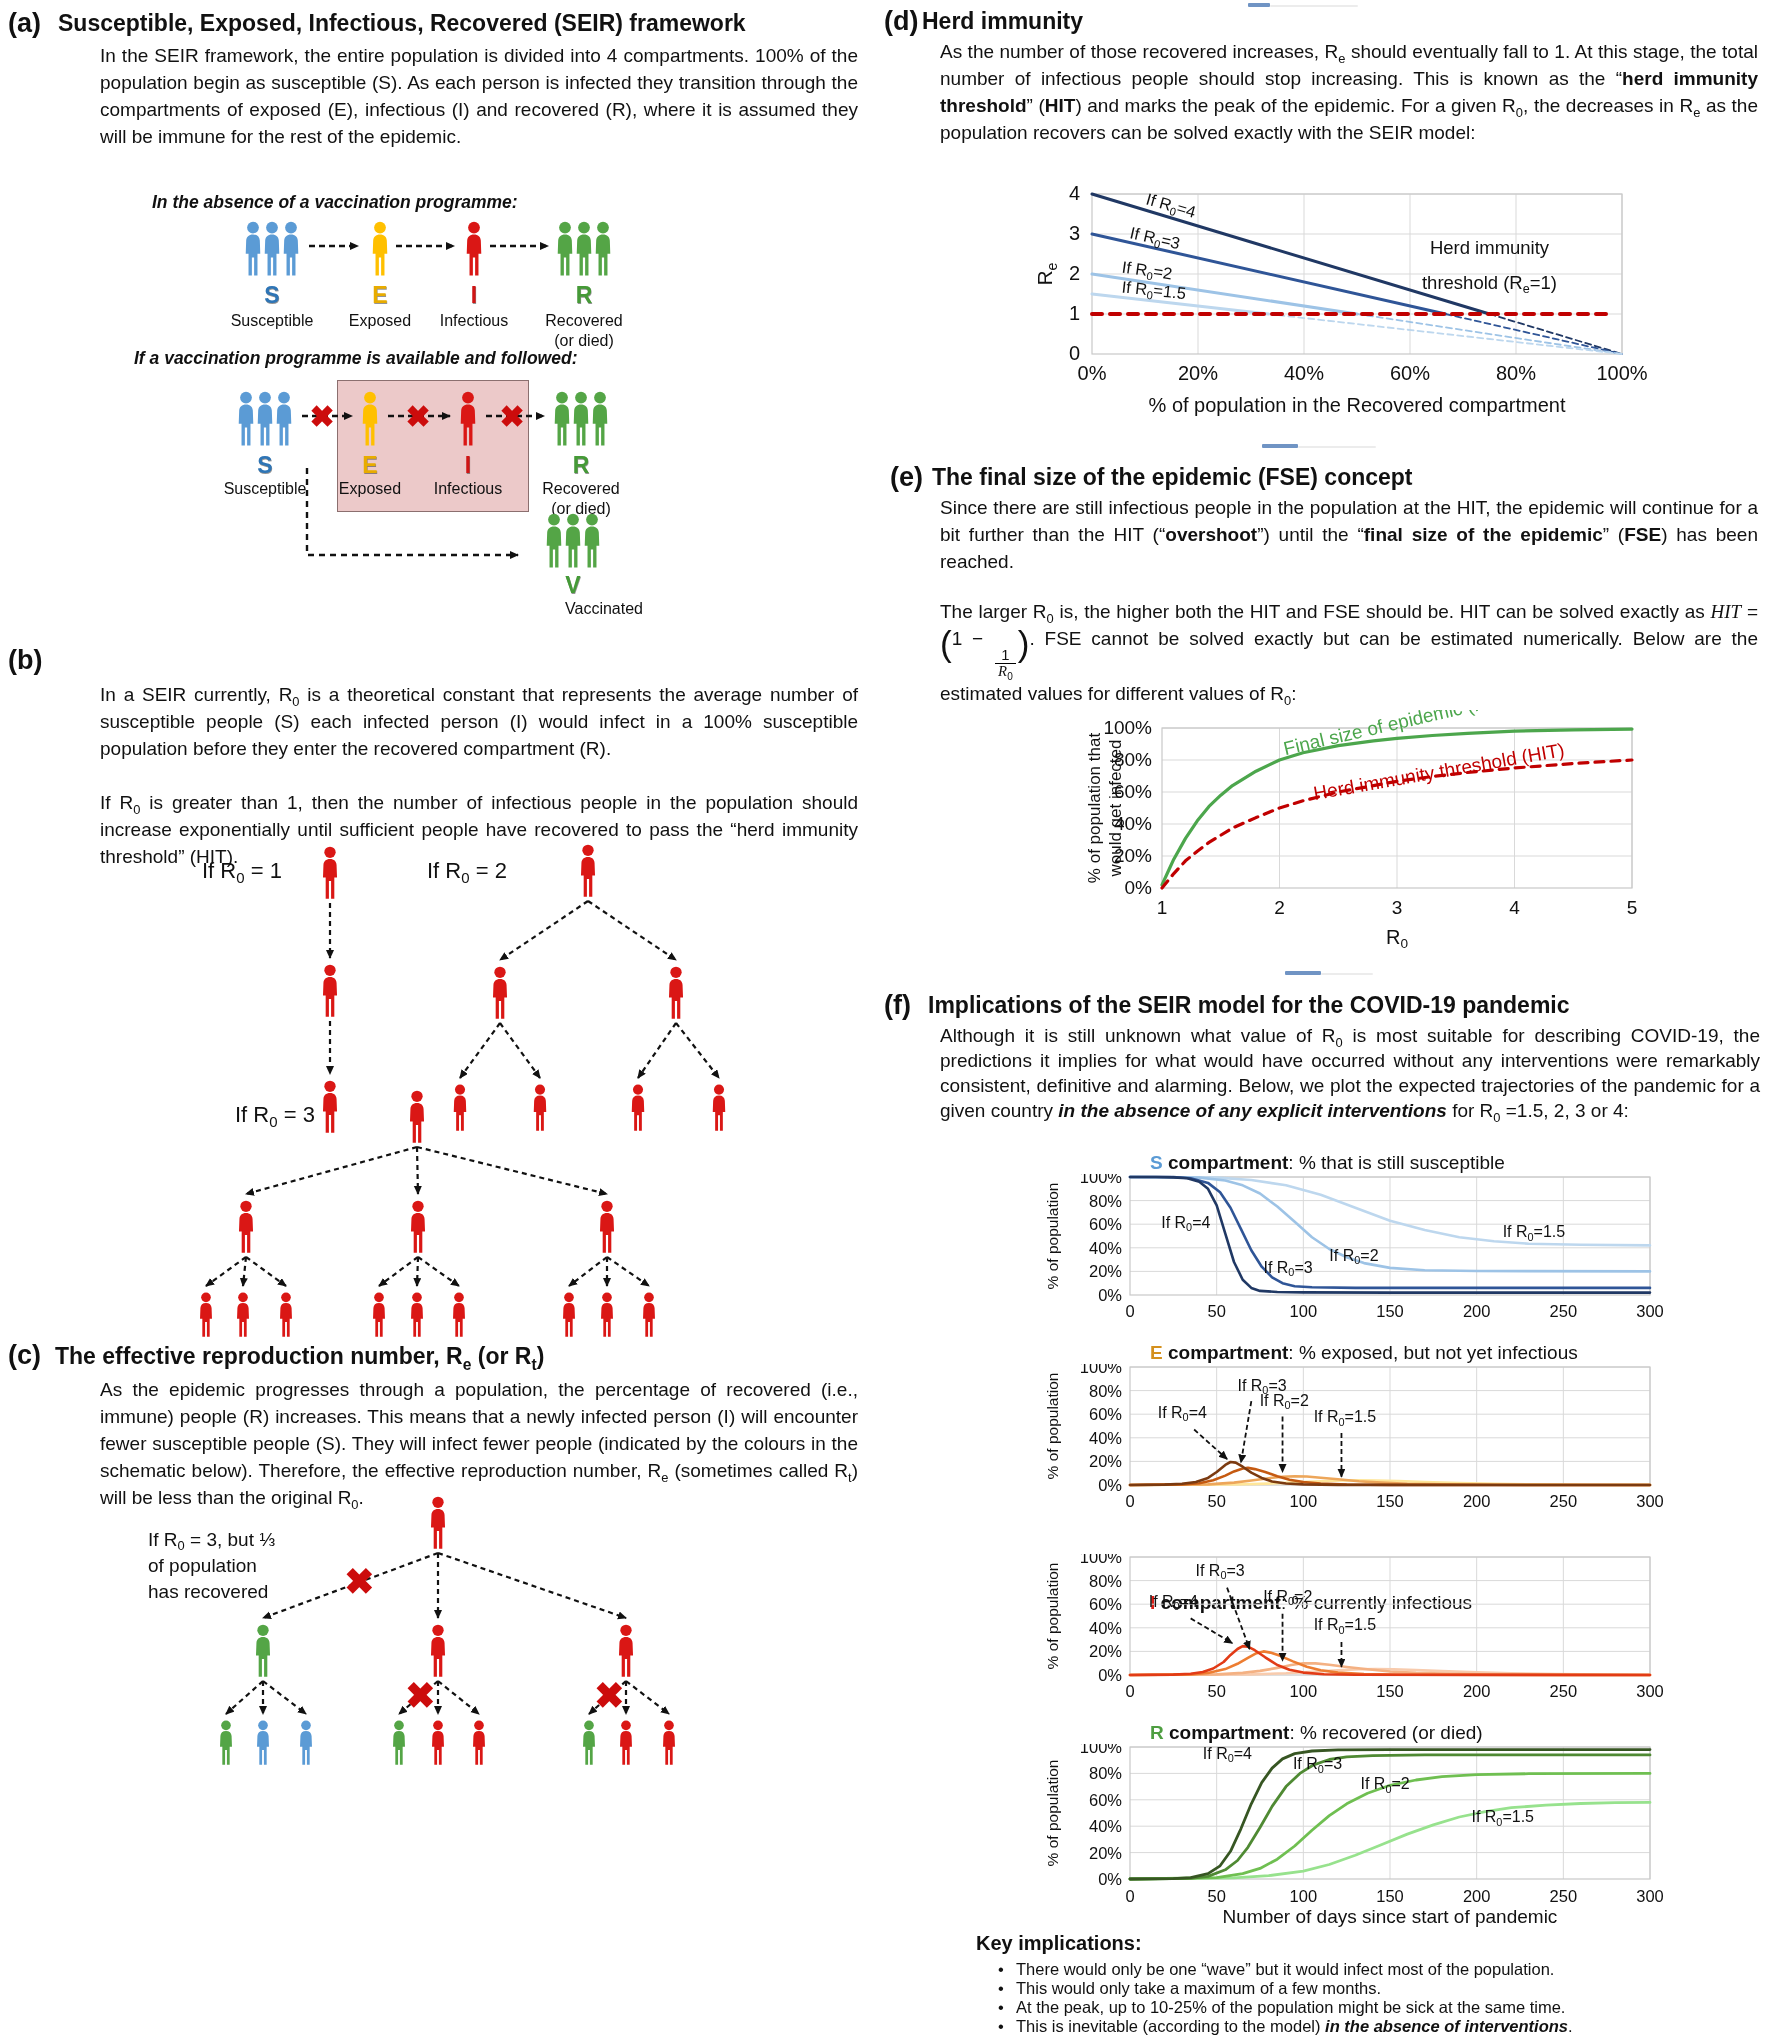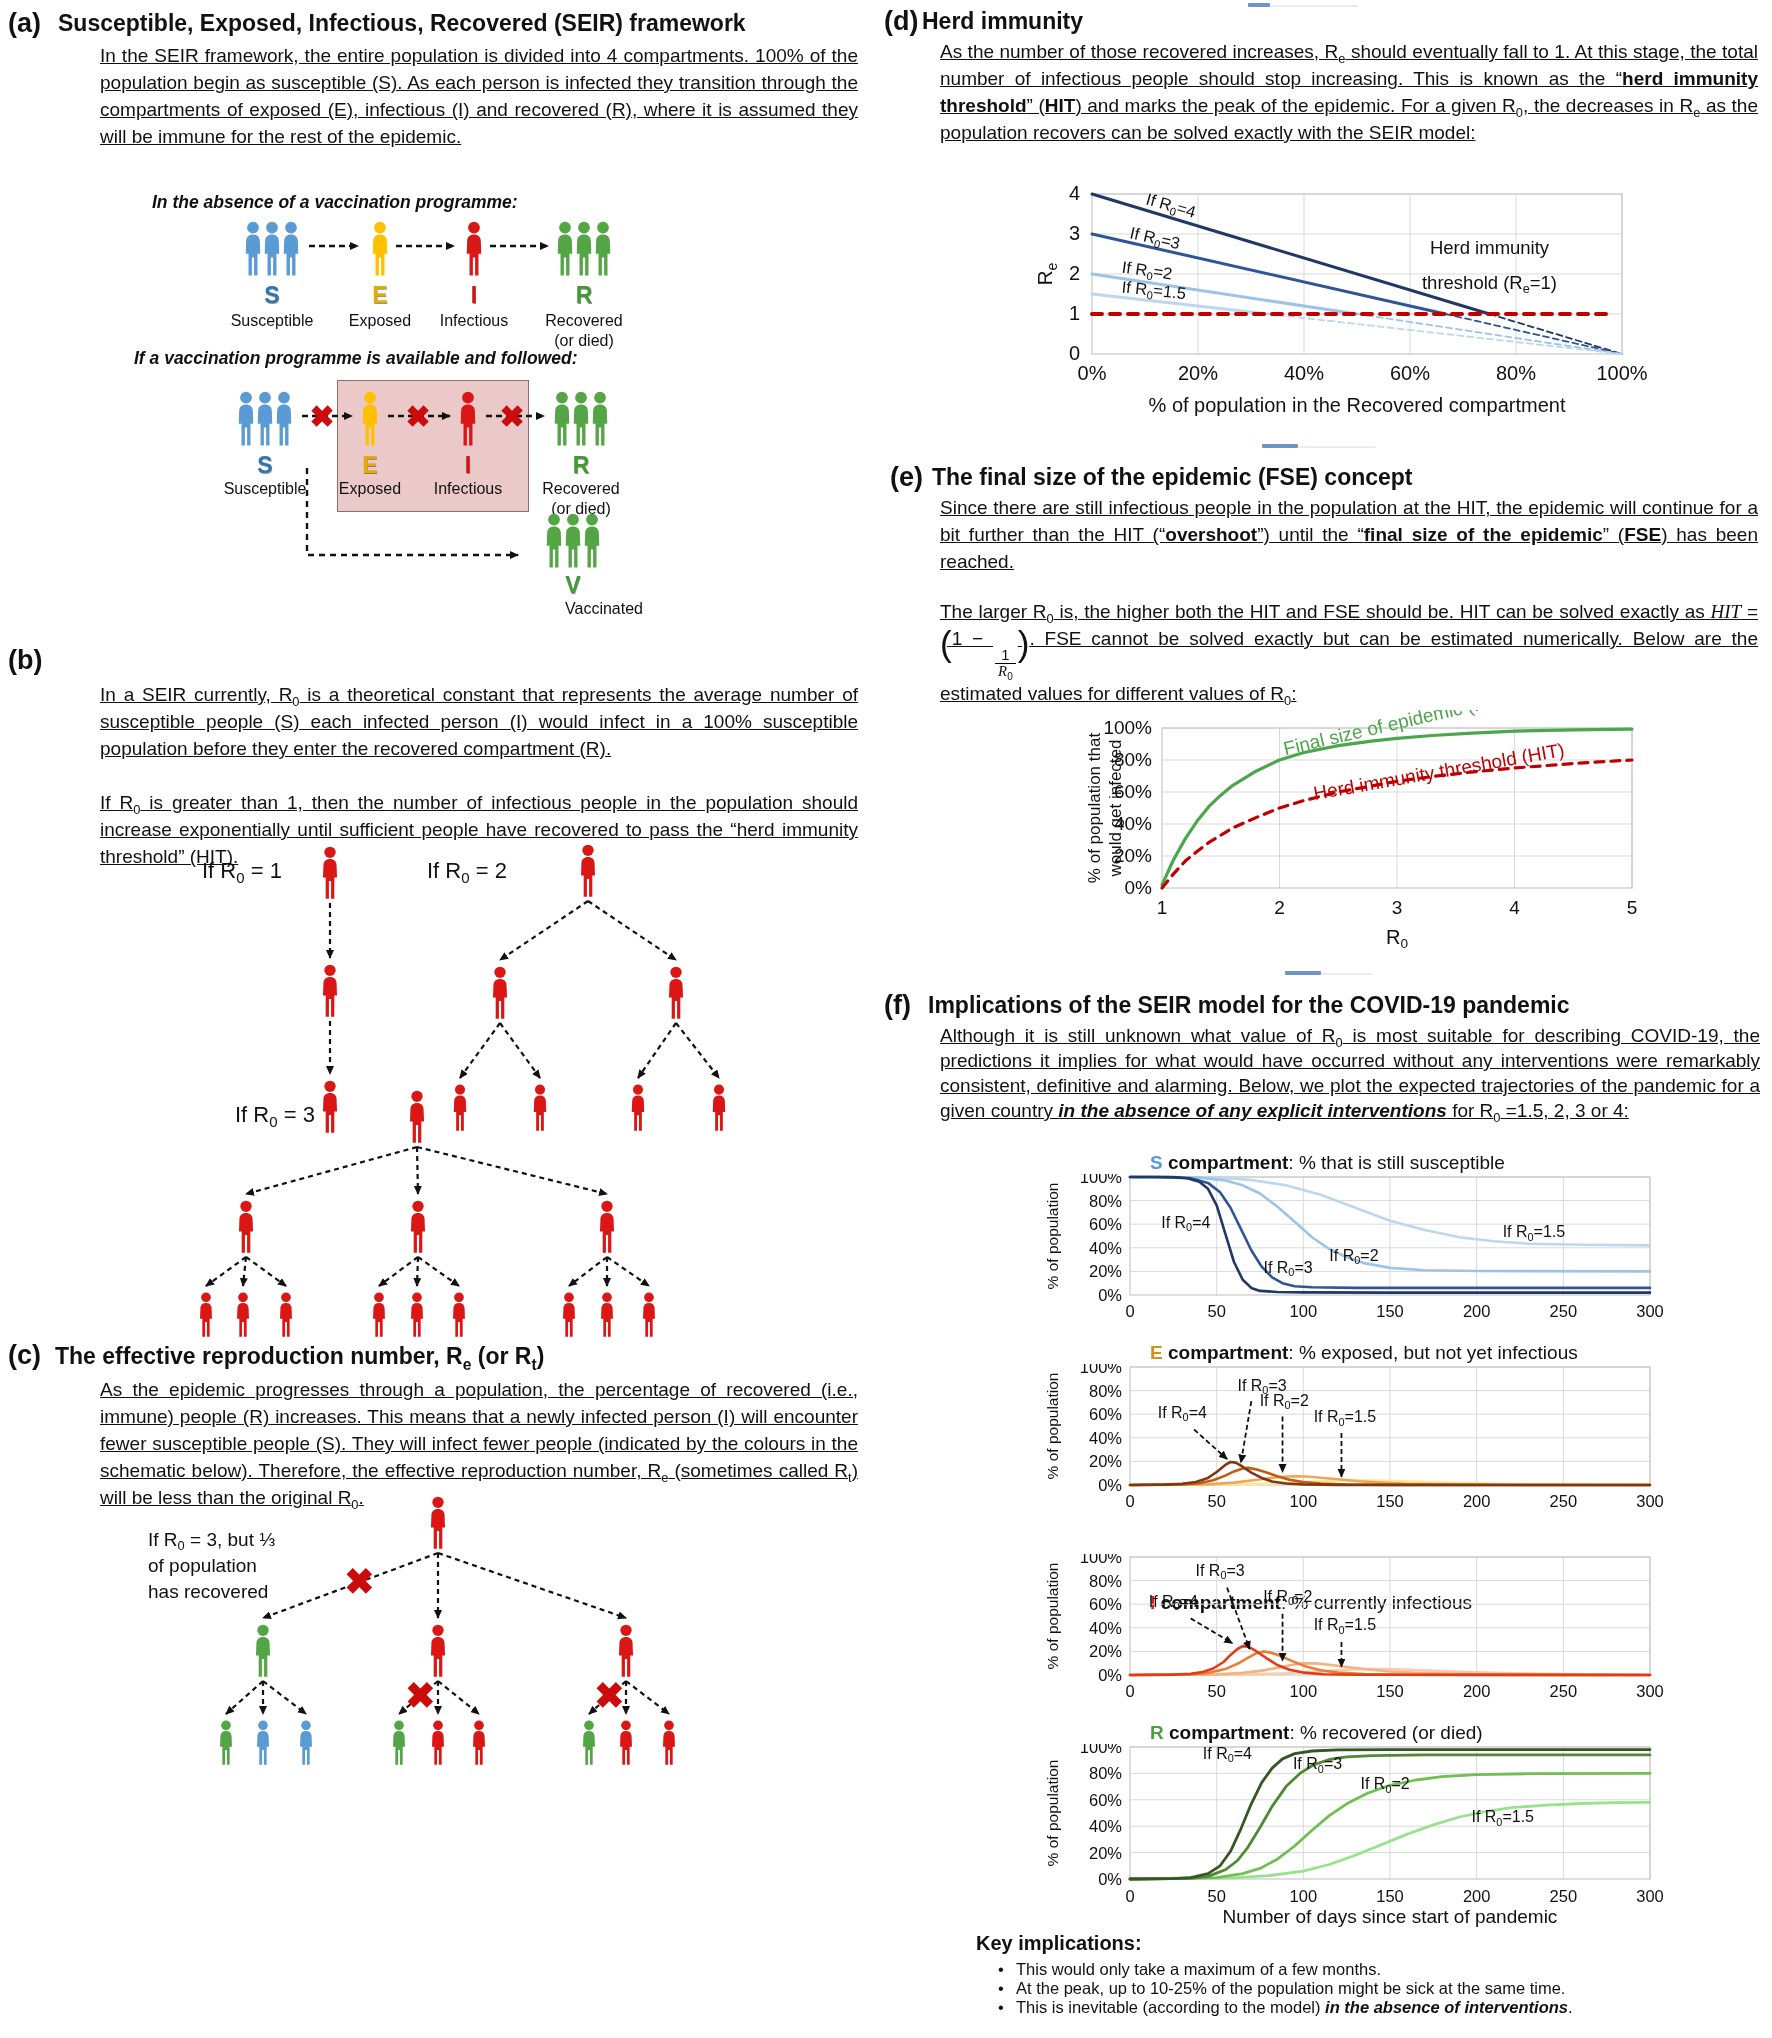--- a/index.html
+++ b/index.html
@@ -1,21 +1,21 @@
 <!DOCTYPE html>
 <html><head>
 <meta charset="utf-8">
 <style>
   html,body{margin:0;padding:0;background:#fff;}
   .page{position:relative;width:1772px;height:2038px;background:#fff;overflow:hidden;
         font-family:"Liberation Sans",sans-serif;color:#111;}
   .abs{position:absolute;}
   .plabel{position:absolute;font-weight:bold;font-size:27px;}
   .ptitle{position:absolute;font-weight:bold;font-size:23px;}
-  .body{position:absolute;font-size:19px;line-height:27px;text-decoration:underline;}
+  .body{position:absolute;font-size:19px;line-height:27px;}
   .just{text-align:justify;}
   .capt{position:absolute;font-weight:bold;font-style:italic;font-size:17.5px;}
   .sub{vertical-align:sub;font-size:68%;line-height:0;}
   .bigp{font-size:1.85em;font-weight:300;vertical-align:-0.32em;line-height:0;}
   .frac{display:inline-flex;flex-direction:column;align-items:center;vertical-align:-1.0em;line-height:1.05;font-size:0.78em;margin:0 2px;}
   .fden{border-top:1.6px solid #000;padding:0 3px;}
   .fnum{padding:0 3px;}
   svg{font-family:"Liberation Sans",sans-serif;}
   .cletter{position:absolute;font-weight:bold;font-size:23px;text-align:center;width:120px;
            text-shadow:0.5px 0.5px 0 rgba(60,60,60,.55);}
@@ -456,17 +456,18 @@
       <text x="18" y="69" text-anchor="middle" font-size="15.5" fill="#111" transform="rotate(-90 18 69)"><tspan>% of population</tspan></text>
       <text x="162.8" y="14.879999999999995" font-size="16" fill="#111" text-anchor="start"><tspan>If R</tspan><tspan font-size="10.9" dy="3.5">0</tspan><tspan dy="-3.5">=4</tspan></text>
       <text x="252.93333333333334" y="25.440000000000012" font-size="16" fill="#111" text-anchor="start"><tspan>If R</tspan><tspan font-size="10.9" dy="3.5">0</tspan><tspan dy="-3.5">=3</tspan></text>
       <text x="320.53333333333336" y="45.239999999999995" font-size="16" fill="#111" text-anchor="start"><tspan>If R</tspan><tspan font-size="10.9" dy="3.5">0</tspan><tspan dy="-3.5">=2</tspan></text>
       <text x="431.46666666666664" y="78.24000000000001" font-size="16" fill="#111" text-anchor="start"><tspan>If R</tspan><tspan font-size="10.9" dy="3.5">0</tspan><tspan dy="-3.5">=1.5</tspan></text>
     </svg>
   <div class="abs" style="left:1120px;top:1906px;width:540px;text-align:center;font-size:19px">Number of days since start of pandemic</div>
 
   <div class="abs" style="left:976px;top:1932px;font-size:20px;font-weight:bold">Key implications:</div>
   <div class="abs" style="left:990px;top:1960px;width:775px">
+    <div class="krow"><span>There would only be one “wave” but it would infect most of the population.</span></div>
     <div class="krow"><span>This would only take a maximum of a few months.</span></div>
     <div class="krow"><span>At the peak, up to 10-25% of the population might be sick at the same time.</span></div>
     <div class="krow"><span>This is inevitable (according to the model) </span><span style="font-weight: bold; font-style: italic;">in the absence of interventions</span><span>.</span></div>
   </div>
 </div>
 
 </body></html>

